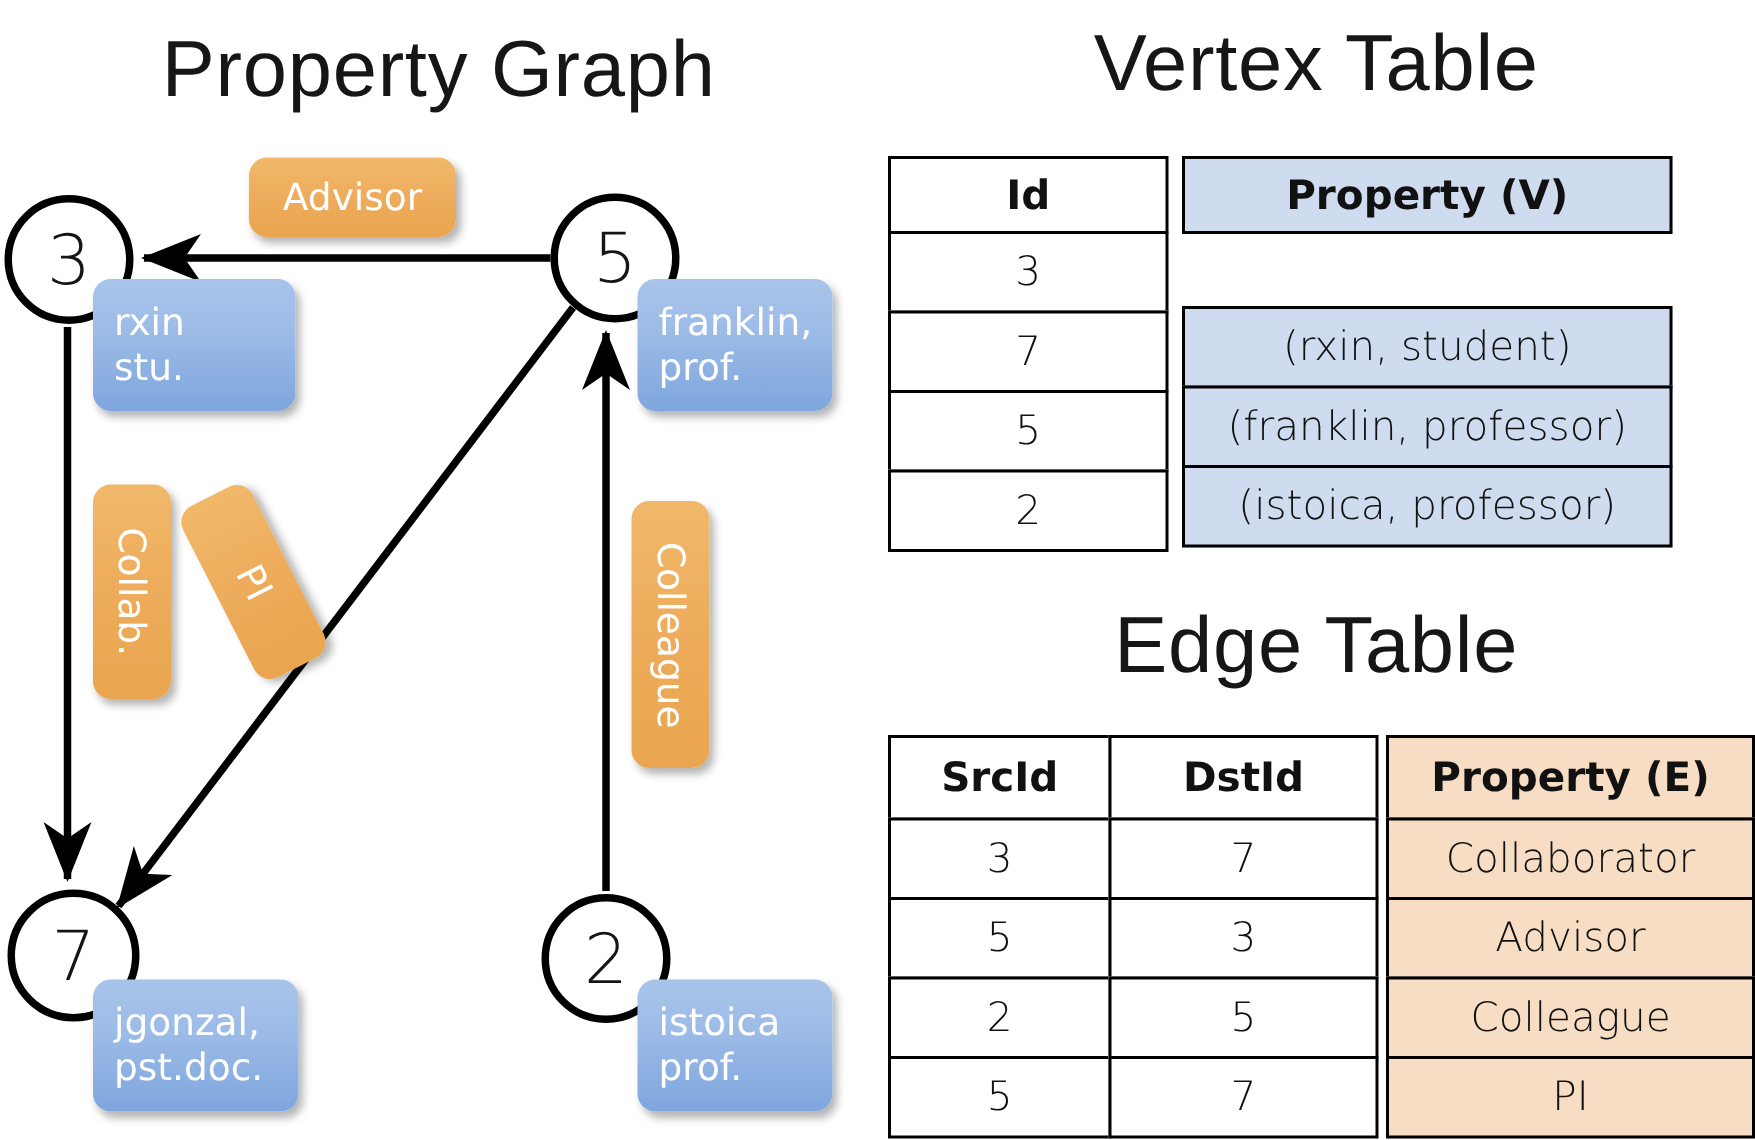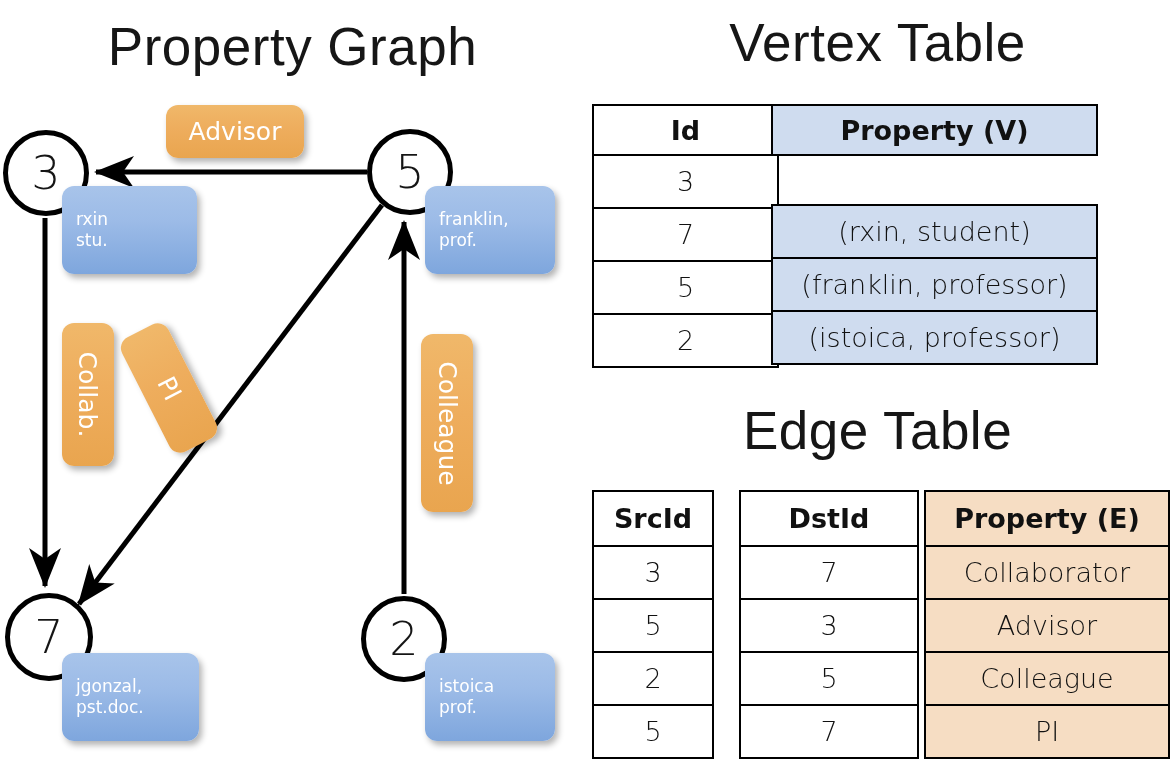--- a/index.html
+++ b/index.html
@@ -52,21 +52,21 @@
     font-family:"DejaVu Sans","Liberation Sans",sans-serif;
     font-weight:400;
     display:flex;
     flex-direction:column;
     justify-content:center;
     z-index:8;
   }
   .propbox.vertex{
     background:linear-gradient(to bottom,#a8c4ea 0%,#9cbbe7 40%,#7ea6dd 100%);
     box-shadow:3px 4px 6px rgba(0,0,0,.30);
-    font-size:17px;
+    font-size:25px;
     padding:8px 14px;
     line-height:1.22;
   }
   .propbox.edge{
     background:linear-gradient(to bottom,#f0b86a 0%,#eead5d 45%,#e9a54f 100%);
     box-shadow:3px 4px 6px rgba(0,0,0,.30);
     font-size:25px;
     align-items:center;
     line-height:1;
   }
@@ -167,31 +167,31 @@
   <div class="tbl" id="vertex-table" style="left:592px;top:104px;width:574px;height:268px;">
 
     <div class="tcol" style="left:0;top:0;width:187px;">
       <div class="tcell head white" style="height:52px;">Id</div>
       <div class="tcell white" style="height:55px;">3</div>
       <div class="tcell white" style="height:55px;">7</div>
       <div class="tcell white" style="height:55px;">5</div>
       <div class="tcell white" style="height:55px;">2</div>
     </div>
 
-    <div class="tcol" style="left:179px;top:0;width:327px;">
+    <div class="tcol" style="left:196px;top:0;width:327px;">
       <div class="tcell head blue" style="height:52px;">Property (V)</div>
       <div class="tcell blue" style="height:55px;margin-top:48px;">(rxin, student)</div>
       <div class="tcell blue" style="height:55px;">(franklin, professor)</div>
       <div class="tcell blue" style="height:55px;">(istoica, professor)</div>
     </div>
   </div>
 
   <div class="tbl" id="edge-table" style="left:592px;top:490px;width:578px;height:275px;">
 
-    <div class="tcol" style="left:0;top:0;width:122px;">
+    <div class="tcol" style="left:0;top:0;width:149px;">
       <div class="tcell head white" style="height:57px;">SrcId</div>
       <div class="tcell white" style="height:55px;">3</div>
       <div class="tcell white" style="height:55px;">5</div>
       <div class="tcell white" style="height:55px;">2</div>
       <div class="tcell white" style="height:55px;">5</div>
     </div>
 
     <div class="tcol" style="left:147px;top:0;width:180px;">
       <div class="tcell head white" style="height:57px;">DstId</div>
       <div class="tcell white" style="height:55px;">7</div>

